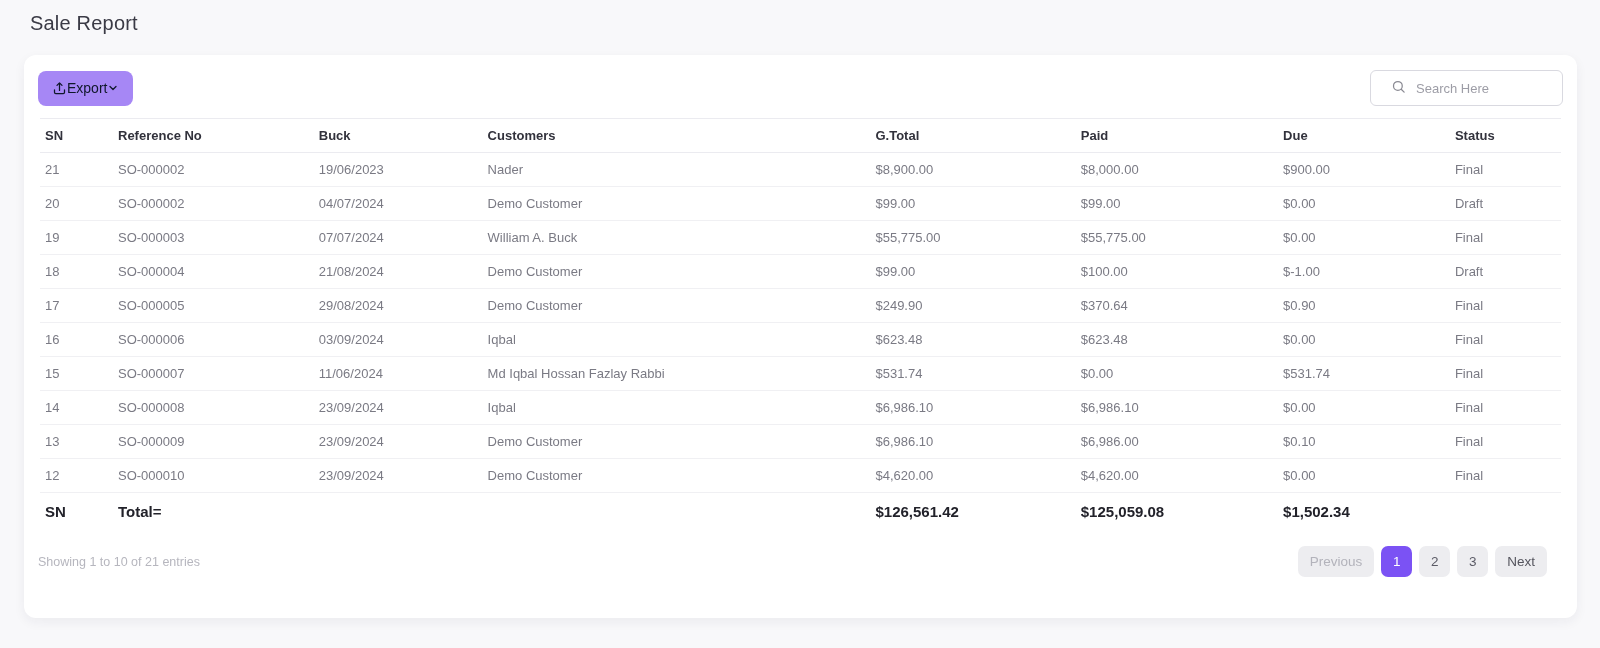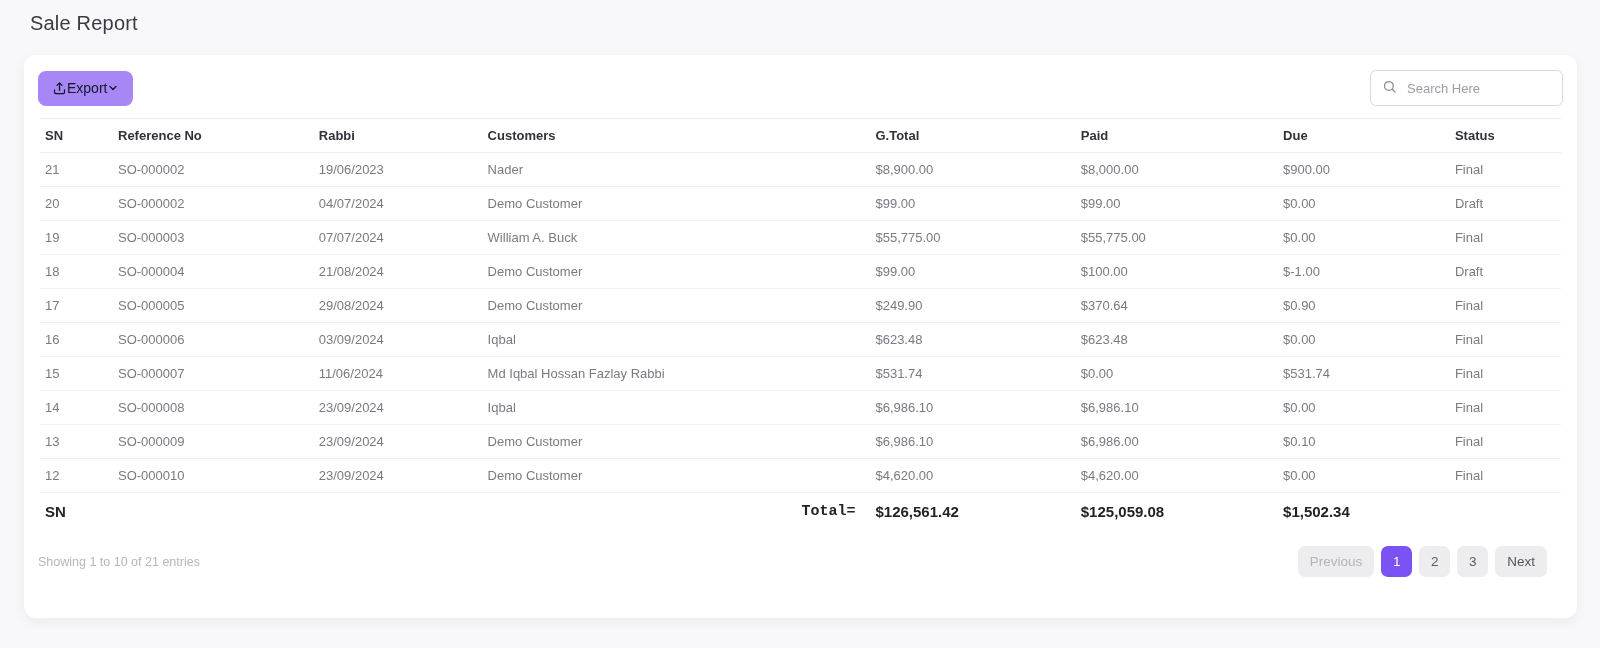--- a/index.html
+++ b/index.html
@@ -33,21 +33,21 @@
     color: #0f172a; border: none; border-radius: 8px;
     height: 35px; padding: 0 14px;
     font-size: 14px; font-weight: 400; font-family: inherit;
     cursor: pointer;
   }
   .export-btn svg { display: block; }
   .search-box {
     display: flex; align-items: center; gap: 8px;
     width: 193px; height: 36px;
     border: 1px solid #d9d9e0; border-radius: 6px;
-    padding: 0 11px; background: #fff;
+    padding: 0 20px; background: #fff;
   }
   .search-box input {
     border: none; outline: none; width: 100%;
     font-size: 13px; color: #55555e; font-family: inherit;
     background: transparent;
   }
   .search-box input::placeholder { color: #9d9da6; }
 
   table.report {
     width: calc(100% - 32px);
@@ -66,21 +66,21 @@
     font-size: 13px; color: #7a7a84;
     padding: 9px 5px;
     border-bottom: 1px solid #f0f0f3;
     white-space: nowrap; overflow: hidden;
   }
   table.report tfoot td {
     font-size: 15px; font-weight: 700; color: #22222a;
     padding: 10px 5px;
     white-space: nowrap;
   }
-  td.total-label-cell { text-align: right; padding-right: 15px !important; font-family: Liberation Mono, monospace; }
+  td.total-label-cell { padding-right: 15px !important; }
 
   .table-footer {
     display: flex; justify-content: space-between; align-items: center;
     padding: 16px 30px 0 14px;
   }
   .showing-text { font-size: 12.5px; color: #b6b6be; }
   .pagination { display: inline-flex; gap: 7px; }
   .pg-btn {
     height: 31px; min-width: 31px; padding: 0 10px;
     border: none; border-radius: 7px;
@@ -136,21 +136,21 @@
         <col style="width:25.5%">
       <col style="width:13.5%">
         <col style="width:13.3%">
         <col style="width:11.3%">
         <col style="width:7.3%">
     </colgroup>
     <thead>
       <tr>
         <th>SN</th>
         <th>Reference No</th>
-        <th>Rabbi</th>
+        <th>Buck</th>
         <th>Customers</th>
         <th>G.Total</th>
         <th>Paid</th>
         <th>Due</th>
         <th>Status</th>
       </tr>
     </thead>
     <tbody>
         <tr>
     <td>21</td>

